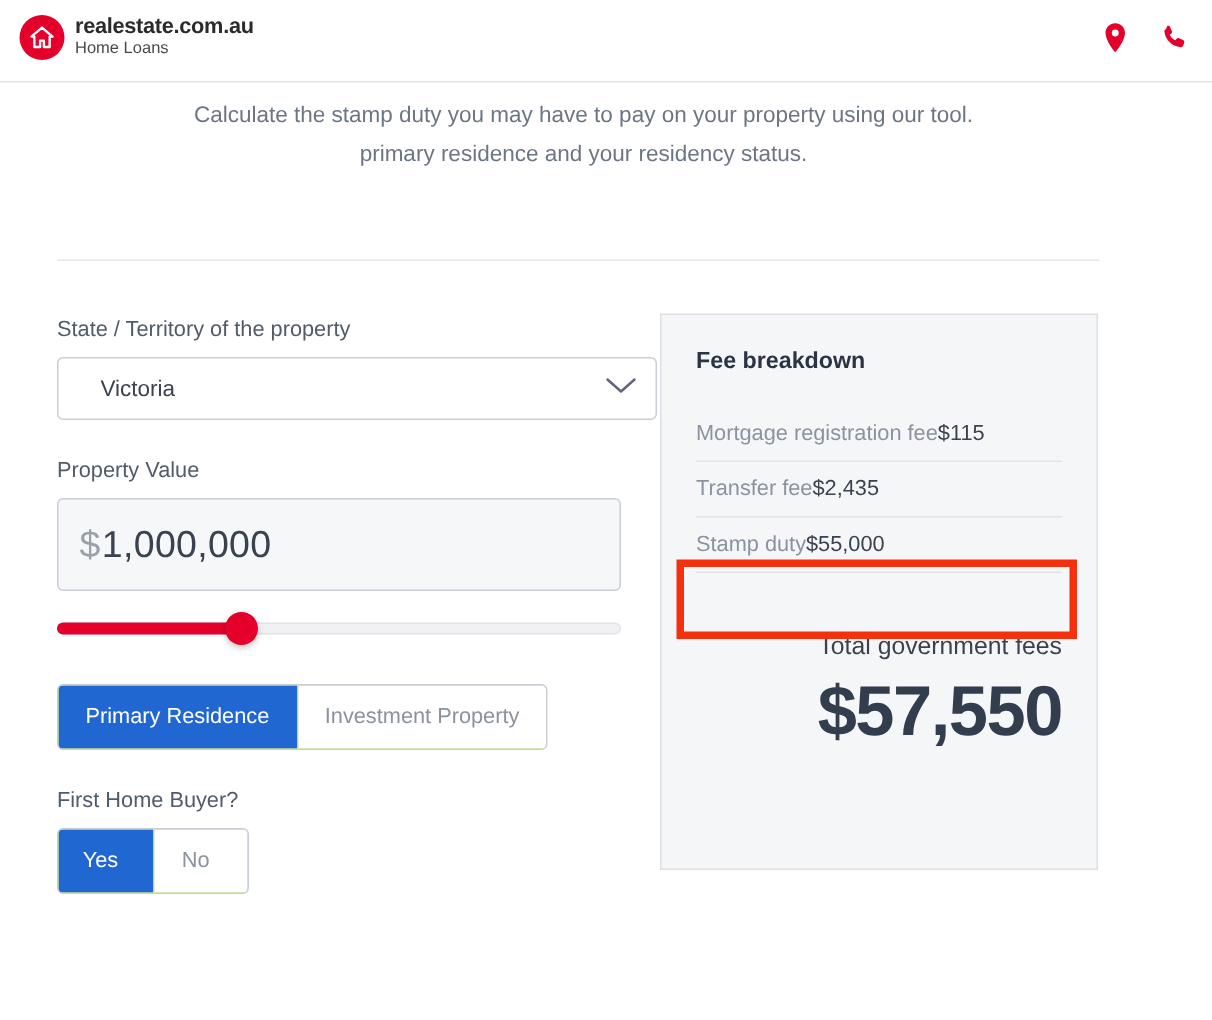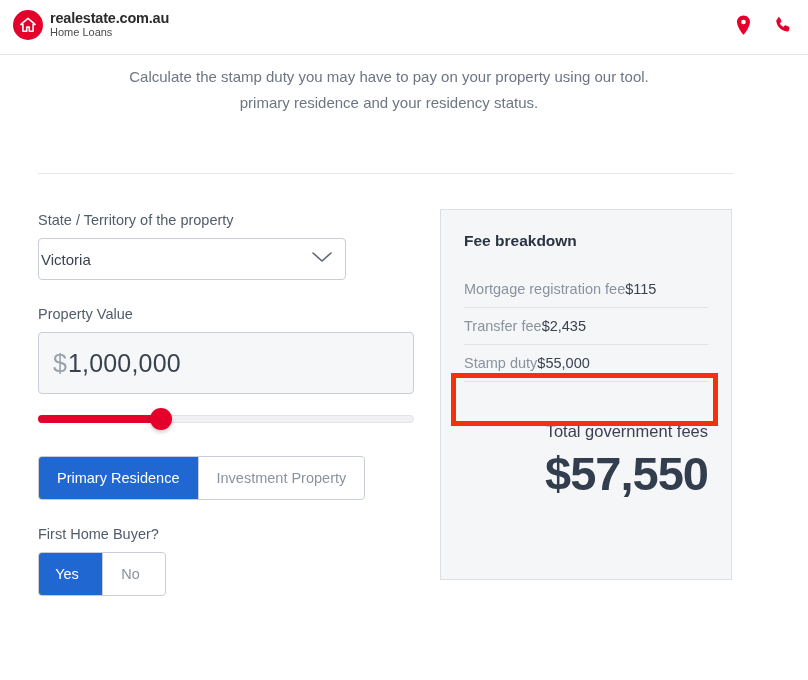--- a/index.html
+++ b/index.html
@@ -102,29 +102,29 @@
     width: 378px;
   }
   .field-label {
     font-size: 14.5px;
     color: #515c6b;
     display: block;
     margin-bottom: 10px;
   }
 
   #state-select {
-    width: 308px;
+    width: 400px;
     height: 42px;
     border: 1px solid #c9ced6;
     border-radius: 4px;
     background: #ffffff;
     box-sizing: border-box;
     display: flex;
     align-items: center;
-    padding: 0 12px 0 2px;
+    padding: 0 12px 0 28px;
     cursor: pointer;
   }
   #state-select-value {
     flex: 1;
     font-size: 15px;
     color: #3a4250;
   }
 
   .field-group { margin-bottom: 26px; }
 

